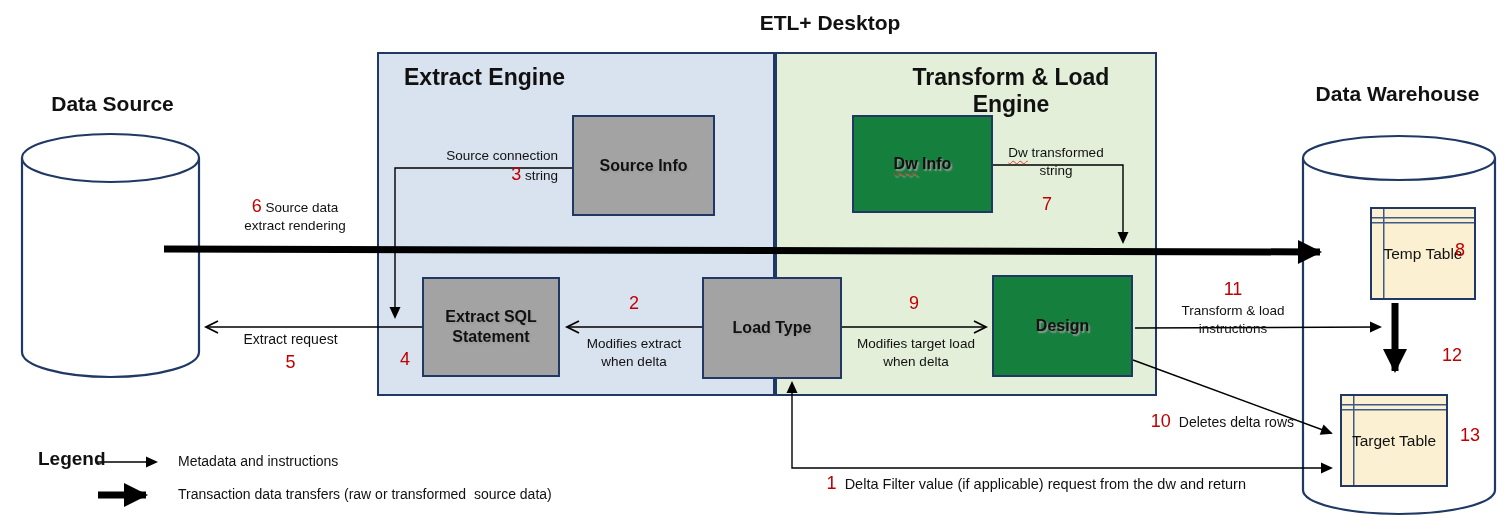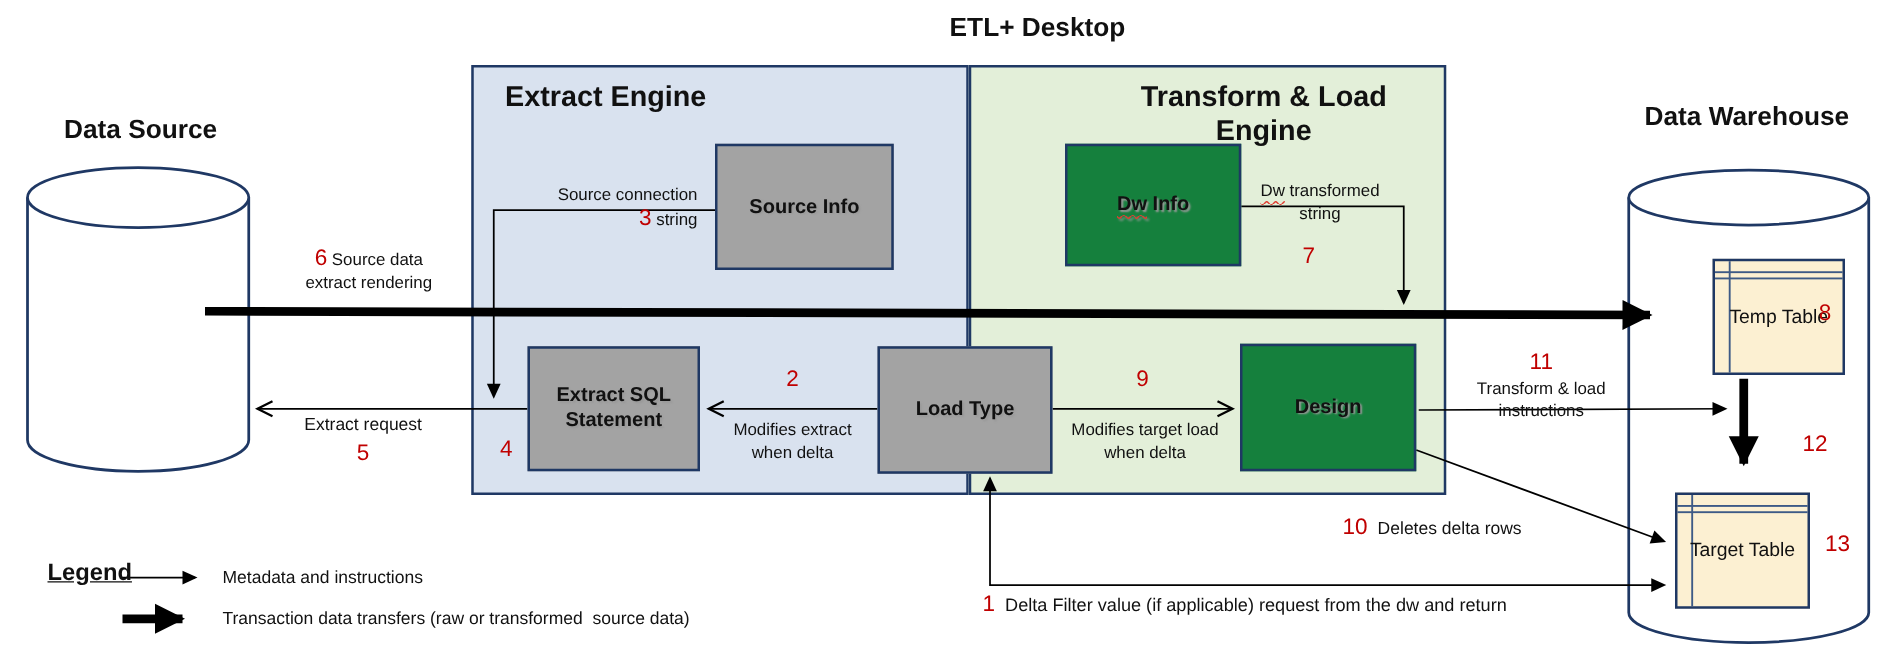--- a/index.html
+++ b/index.html
@@ -21,21 +21,21 @@
   .tbl{position:absolute;z-index:3;border:2.2px solid #1f3864;display:flex;align-items:center;
        justify-content:center;text-align:center;font-size:15.5px;line-height:21px;
        background:
          linear-gradient(#3d5a86,#3d5a86) 0 8px / 100% 1.5px no-repeat,
          linear-gradient(#3d5a86,#3d5a86) 0 13px / 100% 1.5px no-repeat,
          linear-gradient(#3d5a86,#3d5a86) 11px 0 / 1.5px 100% no-repeat,
          #fcf0d2;}
   .h1{position:absolute;z-index:3;font-size:21px;font-weight:bold;text-align:center;}
   .h2{position:absolute;z-index:3;font-size:23px;font-weight:bold;}
   .ann{position:absolute;z-index:3;font-size:13.5px;line-height:18px;text-align:center;color:#111;}
-  .ann.lg{font-size:14.5px;text-align:left;}
+  .ann.lg{font-size:14.5px;text-align:right;}
   .num{color:#c00000;font-size:18px;line-height:18px;}
   .numabs{position:absolute;z-index:3;color:#c00000;font-size:18px;}
   .legend-label{position:absolute;z-index:3;font-size:14px;white-space:pre-wrap;}
   .legend-head{position:absolute;z-index:3;font-size:19px;font-weight:bold;}
   .sq{text-decoration:underline wavy #e03c31;text-decoration-thickness:1px;text-underline-offset:3px;}
   .mb4{margin-bottom:4px;}
 </style>
 </head>
 <body>
 
@@ -146,17 +146,17 @@
   <div class="ann lg" style="left:1074px;top:412px;width:220px;">
     <span class="num">10</span>&nbsp;
     <span style="font-size:14px;">Deletes delta rows</span>
   </div>
 
   <div class="ann lg" style="left:786px;top:474px;width:460px;">
     <span class="num">1</span>&nbsp;
     <span>Delta Filter value (if applicable) request from the dw and return</span>
   </div>
 
-  <div class="legend-head" style="left:38px;top:448px;text-decoration:underline;">Legend</div>
+  <div class="legend-head" style="left:38px;top:448px;">Legend</div>
   <div class="legend-label" style="left:178px;top:453px;">Metadata and instructions</div>
   <div class="legend-label" style="left:178px;top:486px;">Transaction data transfers (raw or transformed  source data)</div>
 
 </div>
 
 </body></html>

